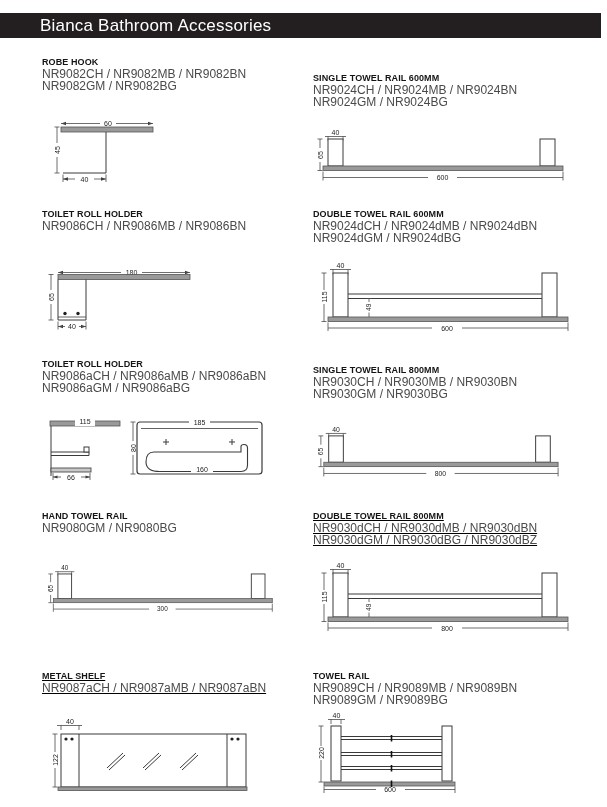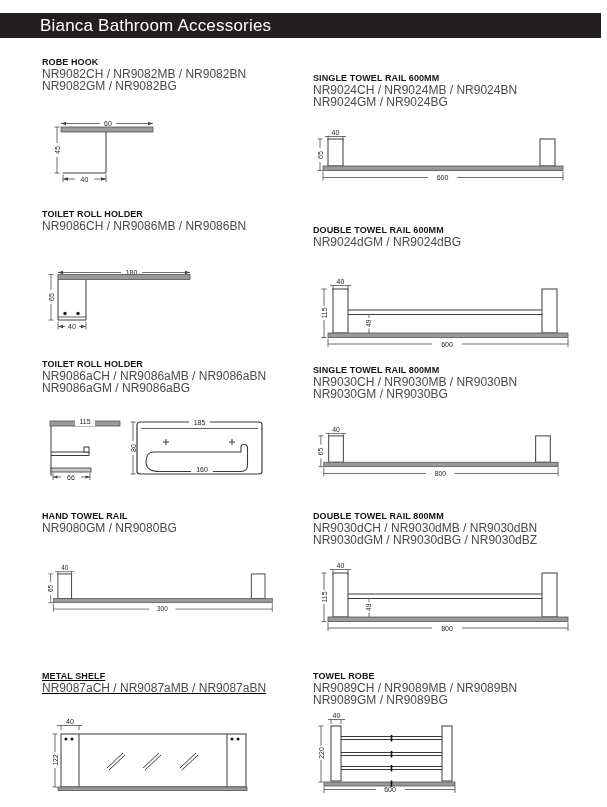--- a/index.html
+++ b/index.html
@@ -133,22 +133,23 @@
           <line class="dim" x1="43" y1="58.5" x2="43" y2="66.5"></line>
         <polygon class="arr" points="15,63.5 20,61.8 20,65.2"></polygon>
           <polygon class="arr" points="43,63.5 38,61.8 38,65.2"></polygon>
         <line class="dim" x1="15" y1="63.5" x2="22" y2="63.5"></line>
           <line class="dim" x1="36" y1="63.5" x2="43" y2="63.5"></line>
         <text x="29" y="66" text-anchor="middle">40</text>
       </g>
     </svg>
   </div>
 
-  <div class="product" style="left:313px;top:224px;height:146px;">
+  <div class="product" style="left:313px;top:208px;height:146px;">
     <div class="p-title">DOUBLE TOWEL RAIL 600MM</div>
+    <div class="p-codes">NR9024dCH / NR9024dMB / NR9024dBN</div>
     <div class="p-codes">NR9024dGM / NR9024dBG</div>
     <svg class="diagram" style="left:7px;top:52px;" width="250" height="74" viewBox="0 0 250 74">
       <g>
         <line class="dim" x1="10" y1="9.5" x2="31" y2="9.5"></line>
         <line class="dim" x1="13" y1="9.5" x2="13" y2="14.5"></line>
           <line class="dim" x1="28" y1="9.5" x2="28" y2="14.5"></line>
         <text x="20.5" y="8" text-anchor="middle">40</text>
       </g>
       <g>
         <rect class="post" x="13" y="13" width="15" height="44"></rect>
@@ -287,21 +288,21 @@
       <g>
         <line class="dim" x1="8" y1="44.5" x2="8" y2="53.5"></line>
           <line class="dim" x1="248" y1="44.5" x2="248" y2="53.5"></line>
         <line class="dim" x1="8" y1="50.5" x2="113" y2="50.5"></line>
           <line class="dim" x1="142" y1="50.5" x2="248" y2="50.5"></line>
         <text x="127.5" y="53" text-anchor="middle">300</text>
       </g>
     </svg>
   </div>
 
-  <div class="product" style="left:313px;top:510px;height:150px;">
+  <div class="product" style="left:313px;top:510px;height:150px;text-decoration:underline;">
     <div class="p-title">DOUBLE TOWEL RAIL 800MM</div>
     <div class="p-codes">NR9030dCH / NR9030dMB / NR9030dBN</div>
     <div class="p-codes">NR9030dGM / NR9030dBG / NR9030dBZ</div>
     <svg class="diagram" style="left:7px;top:50px;" width="250" height="74" viewBox="0 0 250 74">
       <g>
         <line class="dim" x1="10" y1="9.5" x2="31" y2="9.5"></line>
         <line class="dim" x1="13" y1="9.5" x2="13" y2="14.5"></line>
           <line class="dim" x1="28" y1="9.5" x2="28" y2="14.5"></line>
         <text x="20.5" y="8" text-anchor="middle">40</text>
       </g>
@@ -367,21 +368,21 @@
         <line class="dim" x1="8.5" y1="20" x2="13.5" y2="20"></line>
           <line class="dim" x1="8.5" y1="73" x2="13.5" y2="73"></line>
         <line class="dim" x1="11" y1="20" x2="11" y2="38"></line>
           <line class="dim" x1="11" y1="54" x2="11" y2="73"></line>
         <text x="11" y="46" text-anchor="middle" dominant-baseline="central" transform="rotate(-90 11 46)">122</text>
       </g>
     </svg>
   </div>
 
   <div class="product" style="left:313px;top:670px;height:130px;">
-    <div class="p-title">TOWEL ROBE</div>
+    <div class="p-title">TOWEL RAIL</div>
     <div class="p-codes">NR9089CH / NR9089MB / NR9089BN</div>
     <div class="p-codes">NR9089GM / NR9089BG</div>
     <svg class="diagram" style="left:4px;top:40px;" width="145" height="86" viewBox="0 0 145 86">
       <g>
         <line class="dim" x1="11" y1="9.5" x2="28" y2="9.5"></line>
         <line class="dim" x1="14" y1="9.5" x2="14" y2="14"></line>
           <line class="dim" x1="24" y1="9.5" x2="24" y2="14"></line>
         <text x="19.5" y="8" text-anchor="middle">40</text>
       </g>
       <g>

